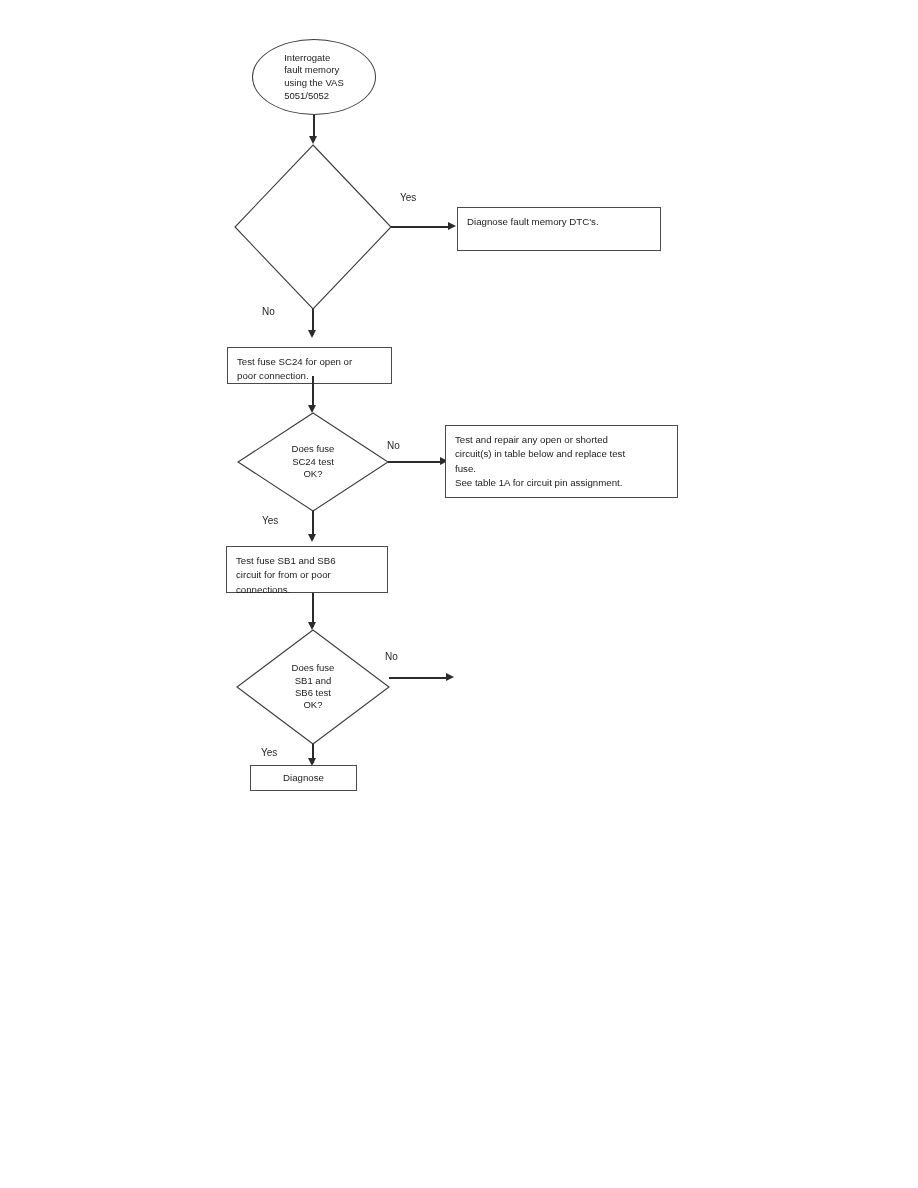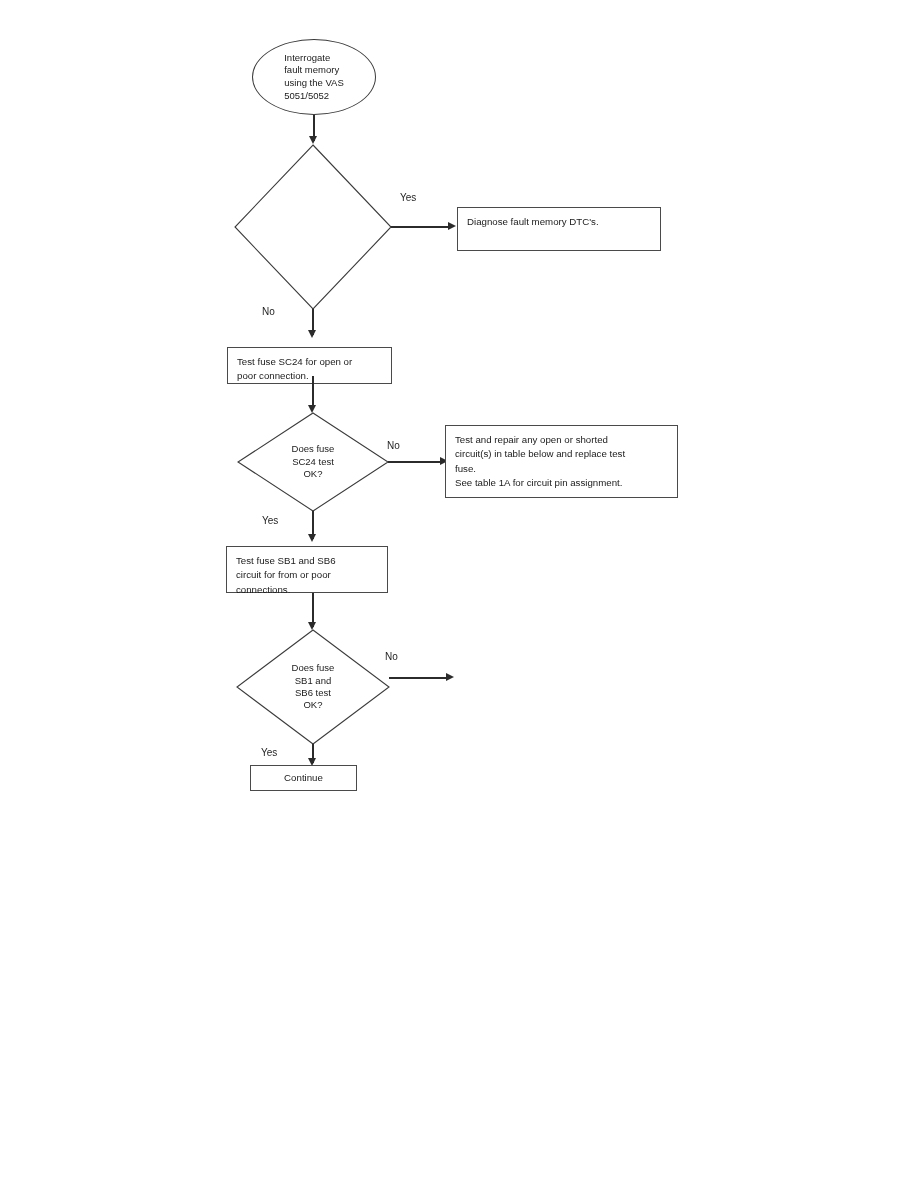--- a/index.html
+++ b/index.html
@@ -222,16 +222,16 @@
   <div class="branch-label" style="left:385px; top:651px;">No</div>
   <div class="conn horz" style="left:389px; top:677px; width:60px;"></div>
   <div class="arrowhead right" style="left:446px; top:673px;"></div>
 
 
   <div class="branch-label" style="left:261px; top:747px;">Yes</div>
   <div class="conn vert" style="left:312px; top:744px; height:19px;"></div>
   <div class="arrowhead down" style="left:308px; top:758px;"></div>
 
   <div class="node process center-text" style="left:250px; top:765px; width:107px; height:26px;">
-    <div class="node-text">Continue</div>
+    <div class="node-text">Diagnose</div>
   </div>
 
 </div>
 
 </body></html>

